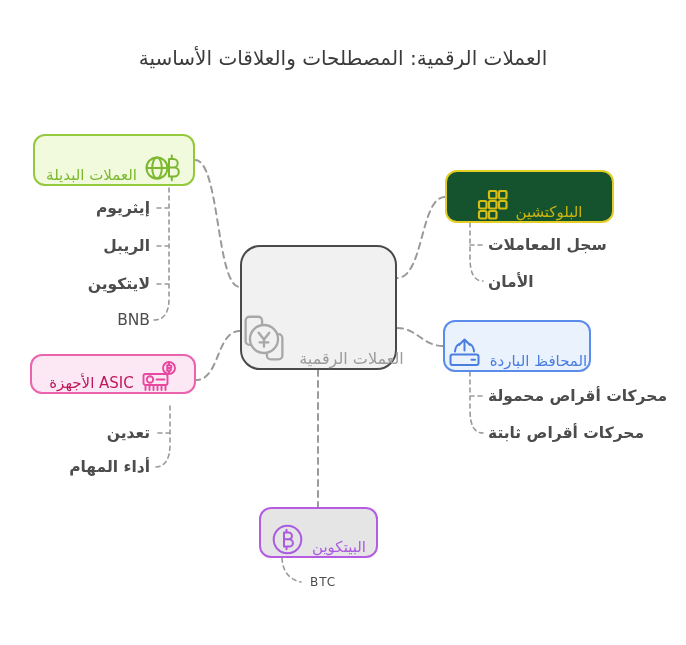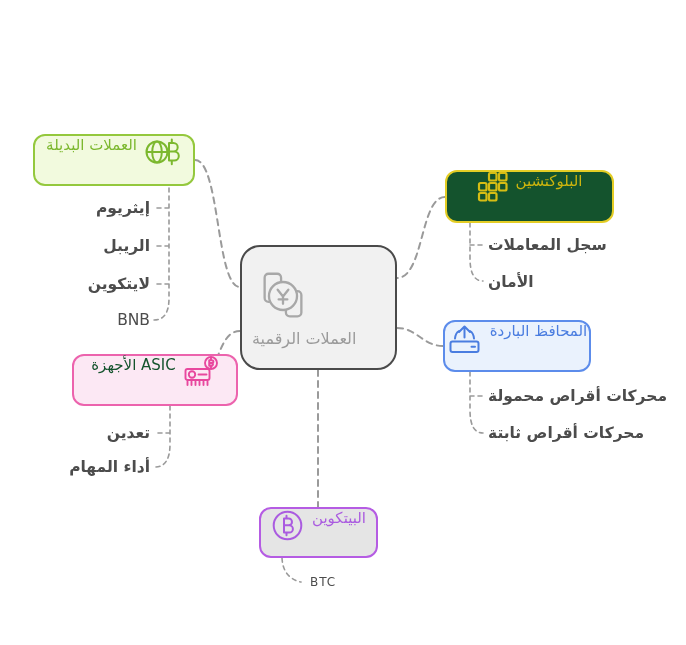--- a/index.html
+++ b/index.html
@@ -7,48 +7,49 @@
     position:relative;width:686px;height:645px;background:#ffffff;
     font-family:"DejaVu Sans",sans-serif;overflow:hidden;
   }
   .title{
     position:absolute;top:46px;left:0;width:100%;text-align:center;
     font-size:20px;color:#3b3b3b;direction:rtl;
   }
   svg.wires{position:absolute;left:0;top:0;pointer-events:none;}
   .node{
     position:absolute;box-sizing:border-box;border:2px solid;border-radius:12px;
-    display:flex;align-items:flex-start;justify-content:center;gap:8px;
+    display:flex;align-items:flex-end;justify-content:center;gap:8px;
     padding:0 10px;font-size:15px;white-space:nowrap;cursor:pointer;
   }
   .node svg{flex:0 0 auto;display:block;}
   .node-altcoins {left:33px; top:134px;width:162px;height:52px;border-color:#94c83d;background:#f2fade;color:#7cb82e;}
   .node-blockchain{left:445px;top:170px;width:169px;height:53px;border-color:#e4cd25;background:#14532d;color:#ccb40e;}
   .node-cold     {left:443px;top:320px;width:148px;height:52px;border-color:#5c8ceb;background:#eaf2fd;color:#4a7de0;}
-  .node-asic     {left:30px; top:354px;width:166px;height:52px;border-color:#ec63ad;background:#fce8f4;color:#14532d;margin-left:42px;}
+  .node-asic     {left:30px; top:354px;width:166px;height:40px;border-color:#ec63ad;background:#fce8f4;color:#be185d;}
   .node-bitcoin  {left:259px;top:507px;width:119px;height:51px;border-color:#b55ce3;background:#e5e5e5;color:#aa5be0;}
   .node-central{
     left:240px;top:245px;width:157px;height:125px;
     border-color:#4a4a4a;background:#f1f1f1;color:#9b9b9b;
-    border-radius:20px;flex-direction:column;gap:4px;font-size:16px;
+    border-radius:20px;gap:4px;font-size:16px;
   }
   .item{
     position:absolute;height:24px;line-height:24px;font-size:15.5px;
     color:#4c4c4c;white-space:nowrap;cursor:pointer;
   }
   .item.rtl{direction:rtl;font-weight:bold;}
   .r536{right:536px;text-align:right;}
   .l488{left:488px;text-align:left;}
   .btc{left:310px;top:570px;font-size:12px;letter-spacing:1px;}
 </style>
 </head>
 <body>
 
 <div class="canvas">
 
+  <div class="title">العملات الرقمية: المصطلحات والعلاقات الأساسية</div>
 
   <svg class="wires" width="686" height="645" viewBox="0 0 686 645">
     <g fill="none" stroke="#9a9a9a" stroke-width="2" stroke-dasharray="6 5" stroke-linecap="round">
       <path d="M195,160 C220,160 216,287 240,287"></path>
       <path d="M445,197 C420,197 424,278 397,278"></path>
       <path d="M397,328 C417,328 423,346 443,346"></path>
       <path d="M240,331 C216,331 220,380 196,380"></path>
       <path d="M318,370 L318,507"></path>
     </g>
     <g fill="none" stroke="#9a9a9a" stroke-width="1.6" stroke-dasharray="4 4" stroke-linecap="round">

